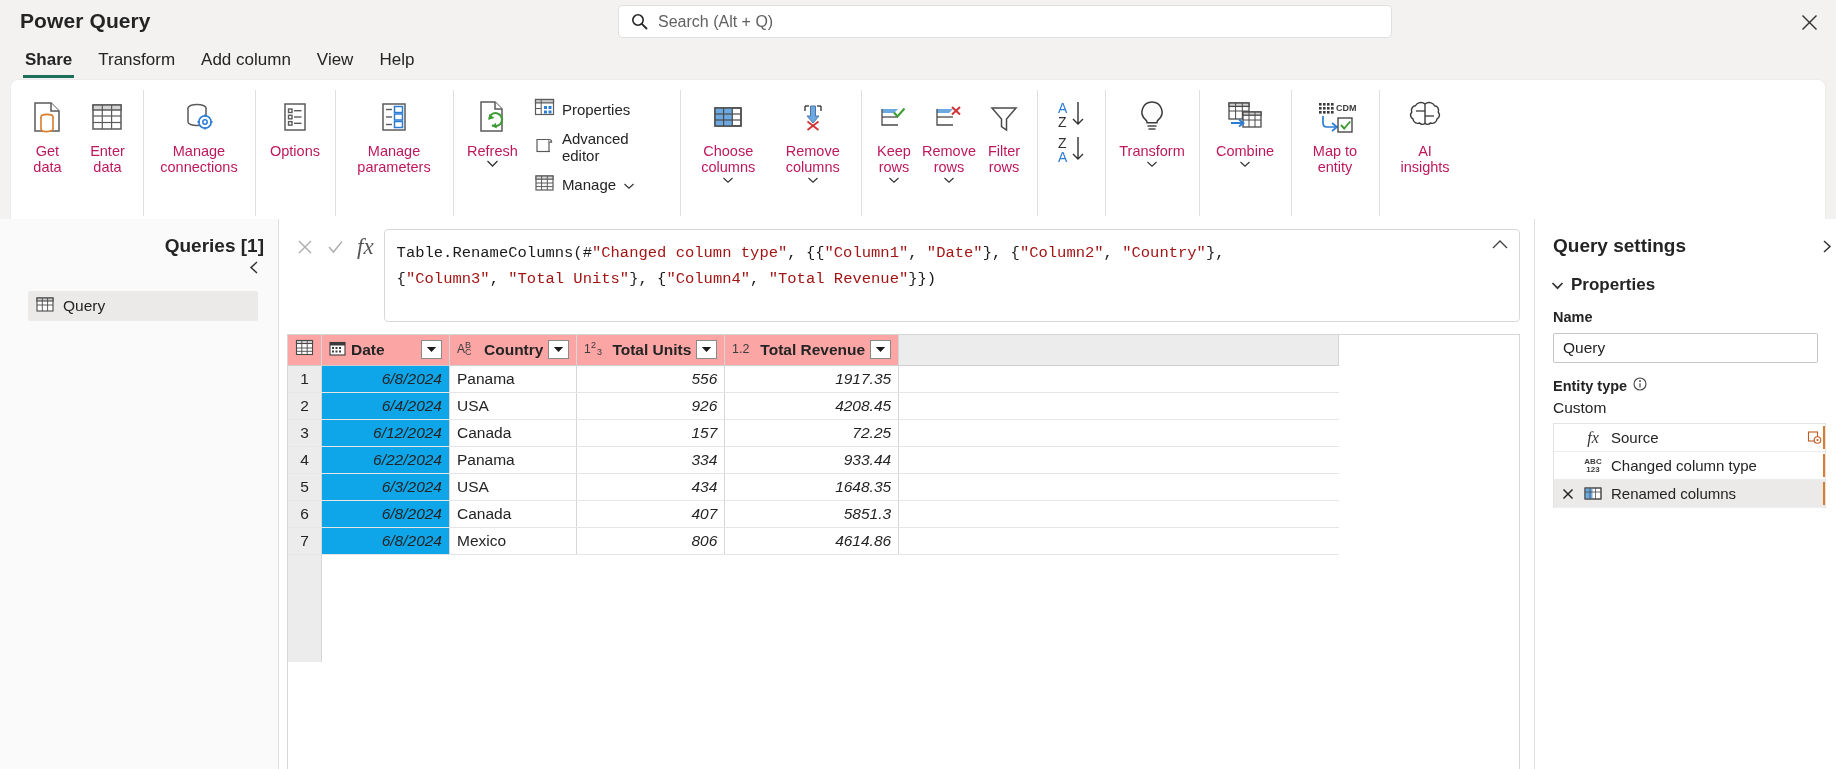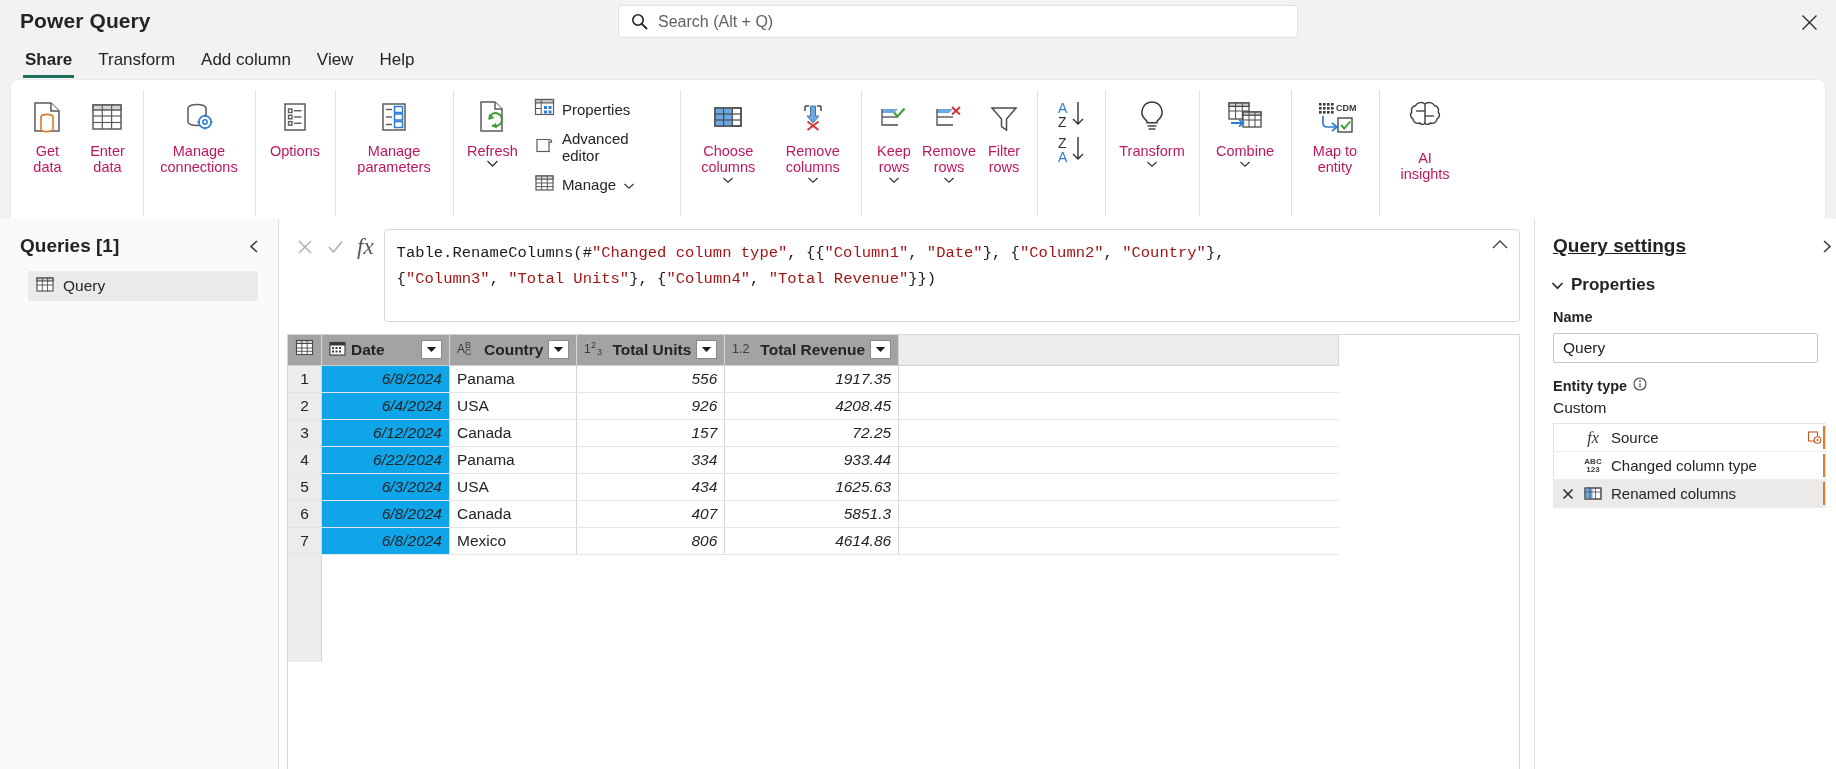--- a/index.html
+++ b/index.html
@@ -12,21 +12,21 @@
   }
   .app { position: relative; width: 1836px; height: 769px; background: #f3f2f1; }
 
   
   .titlebar {
     height: 42px; background: #f3f2f1;
     display: flex; align-items: center; position: relative;
   }
   .app-title { margin-left: 20px; font-size: 21px; font-weight: 600; color: #242424; letter-spacing: .1px; }
   .search-wrap {
-    position: absolute; left: 618px; top: 5px; width: 680px; height: 33px;
+    position: absolute; left: 618px; top: 5px; width: 774px; height: 33px;
     background: #ffffff; border: 1px solid #e0e0e0; border-radius: 4px;
     display: flex; align-items: center; padding: 0 12px;
   }
   .search-icon { width: 17px; height: 17px; margin-right: 10px; flex: none; }
   .search-input {
     border: 0; outline: none; font-size: 16px; color: #616161; width: 100%;
     font-family: "Liberation Sans", sans-serif; background: transparent;
   }
   .search-input::placeholder { color: #616161; }
   .win-close {
@@ -78,21 +78,21 @@
   .ribbon-collapse {
     position: absolute; right: 8px; bottom: 4px; width: 26px; height: 24px;
     display: flex; align-items: center; justify-content: center; cursor: pointer;
   }
 
   
   .body { position: absolute; top: 219px; left: 0; right: 0; bottom: 0; background: #ffffff; display: flex; }
 
   
   .queries-pane { width: 279px; background: #fafafa; border-right: 1px solid #e1dfdd; position: relative; }
-  .queries-head { display: flex; align-items: center; padding: 16px 14px 8px 20px; }
+  .queries-head { display: flex; align-items: flex-end; padding: 16px 14px 8px 20px; flex-direction: column; }
   .queries-title { font-size: 19px; font-weight: 700; color: #242424; }
   .collapse-left { margin-left: auto; cursor: pointer; width: 20px; height: 20px; display: flex; align-items: center; justify-content: center; }
   .query-item {
     margin: 6px 20px 0 28px; height: 30px; display: flex; align-items: center; gap: 9px;
     background: #eceae8; border-radius: 2px; padding-left: 8px; cursor: pointer; font-size: 15.5px; color: #242424;
   }
 
   
   .center { flex: 1; position: relative; background: #ffffff; display: flex; flex-direction: column; }
   .fx-bar { display: flex; align-items: flex-start; padding: 10px 14px 0 8px; gap: 0; }
@@ -111,40 +111,40 @@
   .formula-collapse { position: absolute; right: 8px; top: 8px; cursor: pointer; width: 20px; height: 20px; }
 
   
   .grid-wrap { margin: 12px 14px 0 8px; border: 1px solid #d6d6d6; border-bottom: none; flex: 1; overflow: hidden; background: #fff; }
   table.grid { border-collapse: collapse; table-layout: fixed; }
   table.grid th, table.grid td {
     border-right: 1px solid #d6d6d6; border-bottom: 1px solid #e6e6e6;
     font-size: 15.5px; height: 27px; padding: 0 7px; color: #242424; font-weight: normal;
   }
   table.grid th {
-    background: #a3a3a3; height: 30px; font-weight: 700; text-align: left;
+    background: #fca5a5; height: 30px; font-weight: 700; text-align: left;
     border-bottom: 1px solid #cfcfcf; white-space: nowrap;
   }
   th.corner { width: 33px; background: #ececec; text-align: center; padding: 0; }
   th.sel { background: #a9dfd0; }
   .th-inner { display: flex; align-items: center; gap: 5px; height: 100%; }
   .th-type { font-size: 13px; color: #3b3b3b; font-weight: 400; flex: none; }
   .th-label { flex: 1; overflow: hidden; text-overflow: ellipsis; }
   .filter-btn {
     width: 21px; height: 19px; border: 1px solid #8a8a8a; background: #fff;
     display: flex; align-items: center; justify-content: center; flex: none; cursor: pointer;
   }
   td.rownum { background: #ececec; text-align: center; color: #333; width: 33px; padding: 0; }
   td.date-cell { background: #0ea5e9; font-style: italic; text-align: right; }
   td.num { text-align: right; font-style: italic; }
   tr.filler td { border-bottom: none; }
 
   
   .qsettings { width: 302px; border-left: 1px solid #e1dfdd; background: #ffffff; padding: 0 0 0 0; position: relative; }
-  .qs-head { display: flex; align-items: center; padding: 16px 0 6px 18px; text-decoration: underline; }
+  .qs-head { display: flex; align-items: center; padding: 16px 0 6px 18px; }
   .qs-title { font-size: 19px; font-weight: 700; color: #242424; }
   .qs-expand { margin-left: auto; cursor: pointer; width: 20px; height: 20px; display: flex; align-items: center; justify-content: center; }
   .qs-section { display: flex; align-items: center; gap: 7px; padding: 12px 18px 4px 16px; font-size: 17px; font-weight: 700; color: #242424; cursor: pointer; }
   .qs-label { padding: 10px 18px 4px 18px; font-size: 14.5px; font-weight: 700; color: #242424; }
   .qs-input {
     margin: 4px 18px 0 18px; height: 30px; border: 1px solid #c8c6c4; border-radius: 2px;
     display: flex; align-items: center; padding: 0 9px; font-size: 15.5px; color: #242424; background: #fff;
   }
   .qs-sub { display: flex; align-items: center; gap: 6px; padding: 14px 18px 0 18px; font-size: 14.5px; font-weight: 700; color: #242424; }
   .qs-value { padding: 5px 18px 0 18px; font-size: 15.5px; color: #242424; }
@@ -571,21 +571,21 @@
           </span>
           <span class="lbl">Map to
 entity</span>
         </div>
       </div>
       <div class="rgroup-label">CDM</div>
     </div>
 
     <div class="rgroup" style="width:92px;">
       <div class="rgroup-items">
-        <div class="bigbtn" style="width:84px;gap:7px;">
+        <div class="bigbtn" style="width:84px;">
           <span class="ico">
             <svg width="44" height="44" viewBox="0 0 44 44">
               <path d="M22 9 c-3 -2.6 -8 -1.6 -9.6 1.8 c-3.2 0.4 -4.8 3.6 -3.6 6.2 c-2 2.2 -1.4 5.8 1.2 7 c0.2 3.2 3.6 5.2 6.6 4 c1.4 1.8 4.2 1.9 5.4 0.2" fill="#fff" stroke="#3b3b3b" stroke-width="1.4"></path>
               <path d="M22 9 c3 -2.6 8 -1.6 9.6 1.8 c3.2 0.4 4.8 3.6 3.6 6.2 c2 2.2 1.4 5.8 -1.2 7 c-0.2 3.2 -3.6 5.2 -6.6 4 c-1.4 1.8 -4.2 1.9 -5.4 0.2" fill="#fff" stroke="#3b3b3b" stroke-width="1.4"></path>
               <line x1="22" y1="9" x2="22" y2="29" stroke="#3b3b3b" stroke-width="1.4"></line>
               <g stroke="#3b3b3b" stroke-width="1.3">
                   <line x1="13" y1="16" x2="22" y2="16"></line>
                   <line x1="22" y1="21" x2="31" y2="21"></line>
                 </g>
             </svg>
@@ -773,21 +773,21 @@
                 <td>Panama</td>
                 <td class="num">334</td>
                 <td class="num">933.44</td>
                 <td style="border-right: none;"></td>
               </tr>
               <tr>
                 <td class="rownum">5</td>
                 <td class="date-cell">6/3/2024</td>
                 <td>USA</td>
                 <td class="num">434</td>
-                <td class="num">1625.63</td>
+                <td class="num">1648.35</td>
                 <td style="border-right: none;"></td>
               </tr>
               <tr>
                 <td class="rownum">6</td>
                 <td class="date-cell">6/8/2024</td>
                 <td>Canada</td>
                 <td class="num">407</td>
                 <td class="num">5851.3</td>
                 <td style="border-right: none;"></td>
               </tr>

